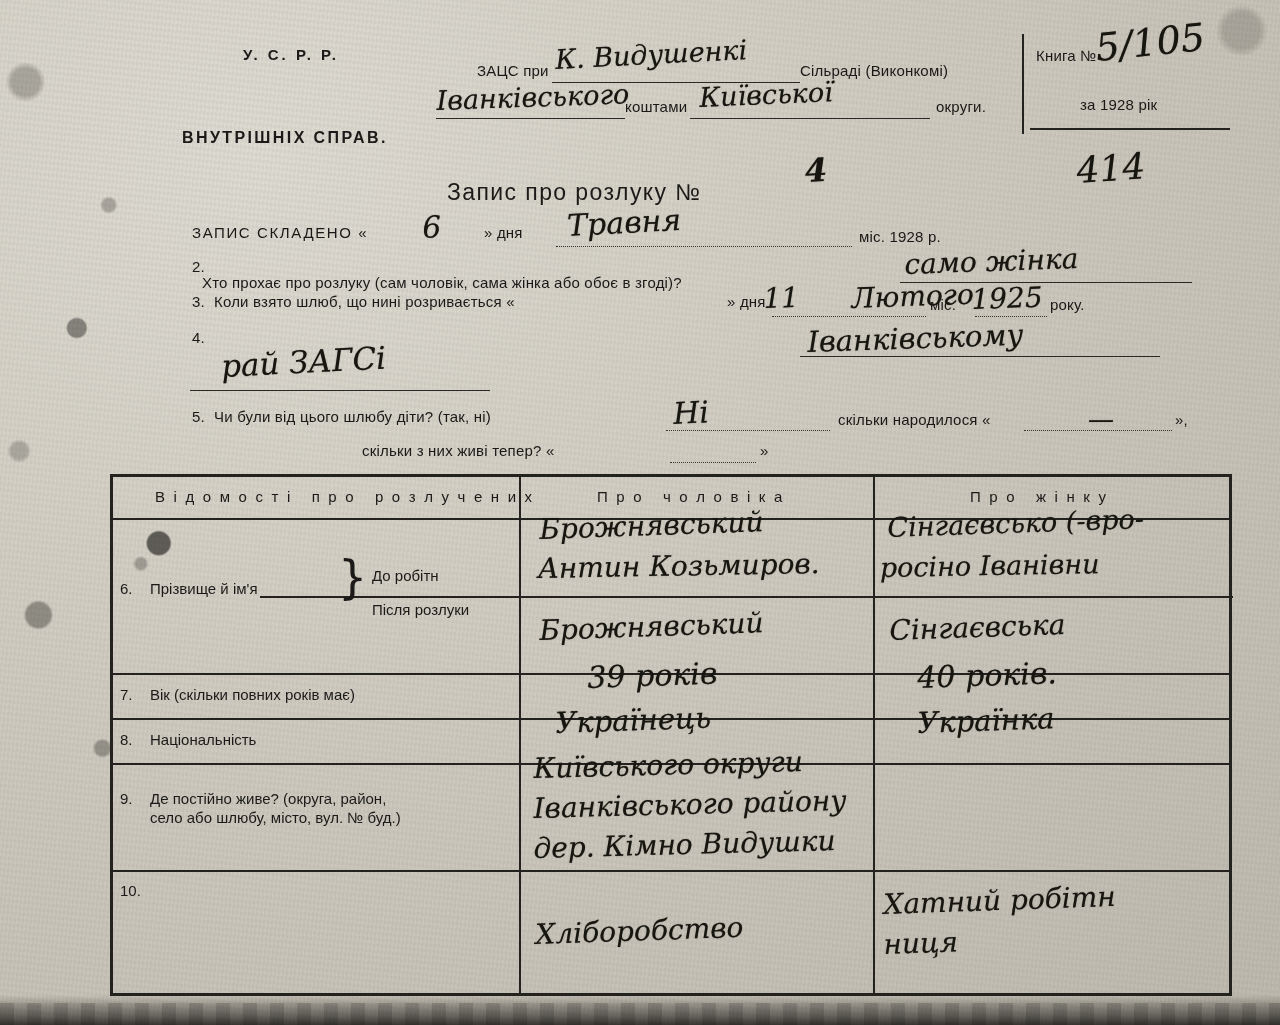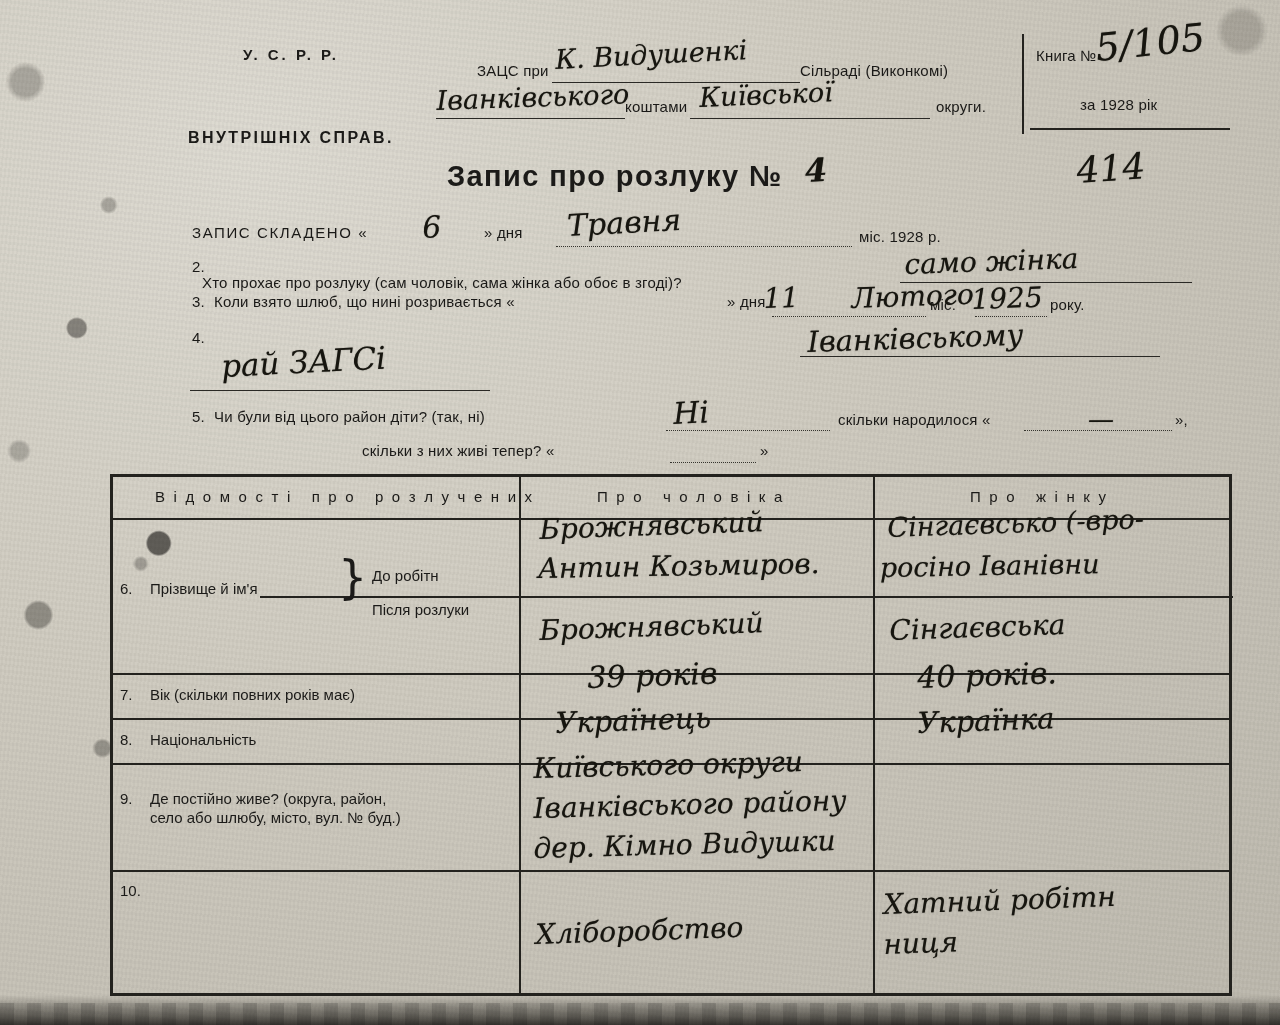--- a/index.html
+++ b/index.html
@@ -64,21 +64,21 @@
   .hdr-usrr {
     font-size: 15px; font-weight: bold; letter-spacing: 3px;
   }
   .hdr-nk {
     font-size: 22px; font-weight: bold; letter-spacing: 2.2px;
   }
   .hdr-vs {
     font-size: 16px; font-weight: bold; letter-spacing: 2.4px;
   }
   .title-main {
-    font-size: 29px; font-weight: bold; letter-spacing: 1.4px;
+    font-size: 23px; font-weight: normal; letter-spacing: 1.4px; margin-top: 19px;
   }
 
   
   .rule {
     position: absolute;
     border-bottom: 1.4px solid #2a2925;
     height: 0;
   }
   .rule.dotted { border-bottom: 1.6px dotted #36352f; }
 
@@ -143,21 +143,21 @@
   }
 </style>
 </head>
 <body>
 
 <div id="page">
 
   <div class="layer print">
 
     <div class="t hdr-usrr" style="left:243px; top:46px;">У. С. Р. Р.</div>
-    <div class="t hdr-vs" style="left:188px; top:129px;">ВНУТРІШНІХ СПРАВ.</div>
+    <div class="t hdr-vs" style="left:182px; top:129px;">ВНУТРІШНІХ СПРАВ.</div>
 
     <div class="t lbl" style="left:477px; top:62px;">ЗАЦС при</div>
     <div class="t lbl" style="left:800px; top:62px;">Сільраді (Виконкомі)</div>
     <div class="rule" style="left:552px; top:82px; width:248px;"></div>
 
     <div class="t lbl" style="left:625px; top:98px;">коштами</div>
     <div class="t lbl" style="left:936px; top:98px;">округи.</div>
     <div class="rule" style="left:436px; top:118px; width:189px;"></div>
     <div class="rule" style="left:690px; top:118px; width:240px;"></div>
 
@@ -183,21 +183,21 @@
     <div class="t lbl" style="left:930px; top:296px;">міс.</div>
     <div class="t lbl" style="left:1050px; top:296px;">року.</div>
     <div class="rule dotted" style="left:772px; top:316px; width:154px;"></div>
     <div class="rule dotted" style="left:975px; top:316px; width:72px;"></div>
 
     <div class="t lbl" style="left:192px; top:329px;">4.</div>
     <div class="rule" style="left:800px; top:356px; width:360px;"></div>
     <div class="rule" style="left:190px; top:390px; width:300px;"></div>
 
     <div class="t lbl" style="left:192px; top:408px;">5.</div>
-    <div class="t lbl" style="left:214px; top:408px;">Чи були від цього район діти? (так, ні)</div>
+    <div class="t lbl" style="left:214px; top:408px;">Чи були від цього шлюбу діти? (так, ні)</div>
     <div class="t lbl" style="left:838px; top:411px;">скільки народилося «</div>
     <div class="t lbl" style="left:1175px; top:411px;">»,</div>
     <div class="rule dotted" style="left:666px; top:430px; width:164px;"></div>
     <div class="rule dotted" style="left:1024px; top:430px; width:148px;"></div>
 
     <div class="t lbl" style="left:362px; top:442px;">скільки з них живі тепер? «</div>
     <div class="t lbl" style="left:760px; top:442px;">»</div>
     <div class="rule dotted" style="left:670px; top:462px; width:86px;"></div>
 
     <div id="tbl">

